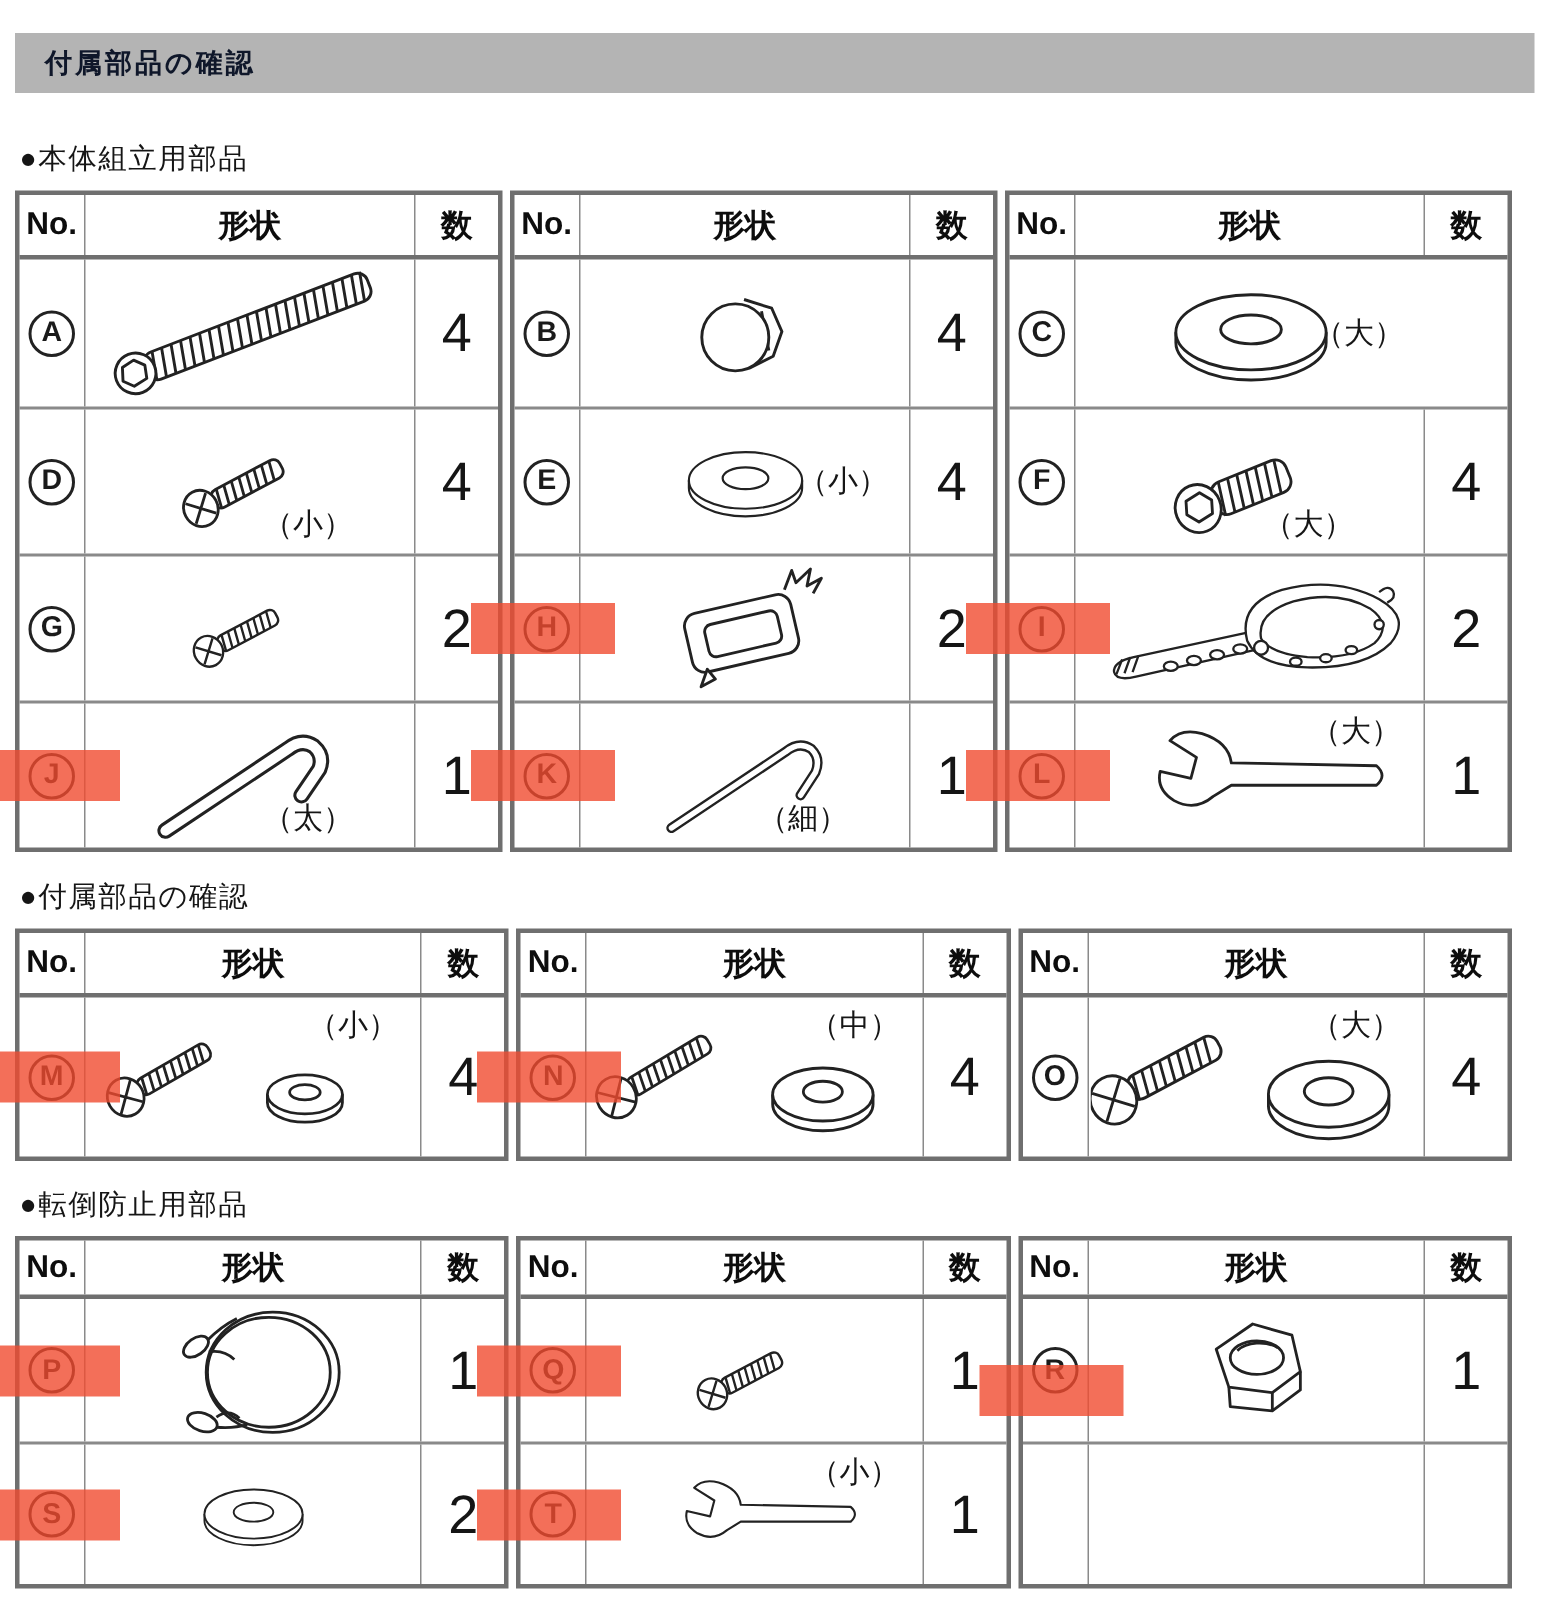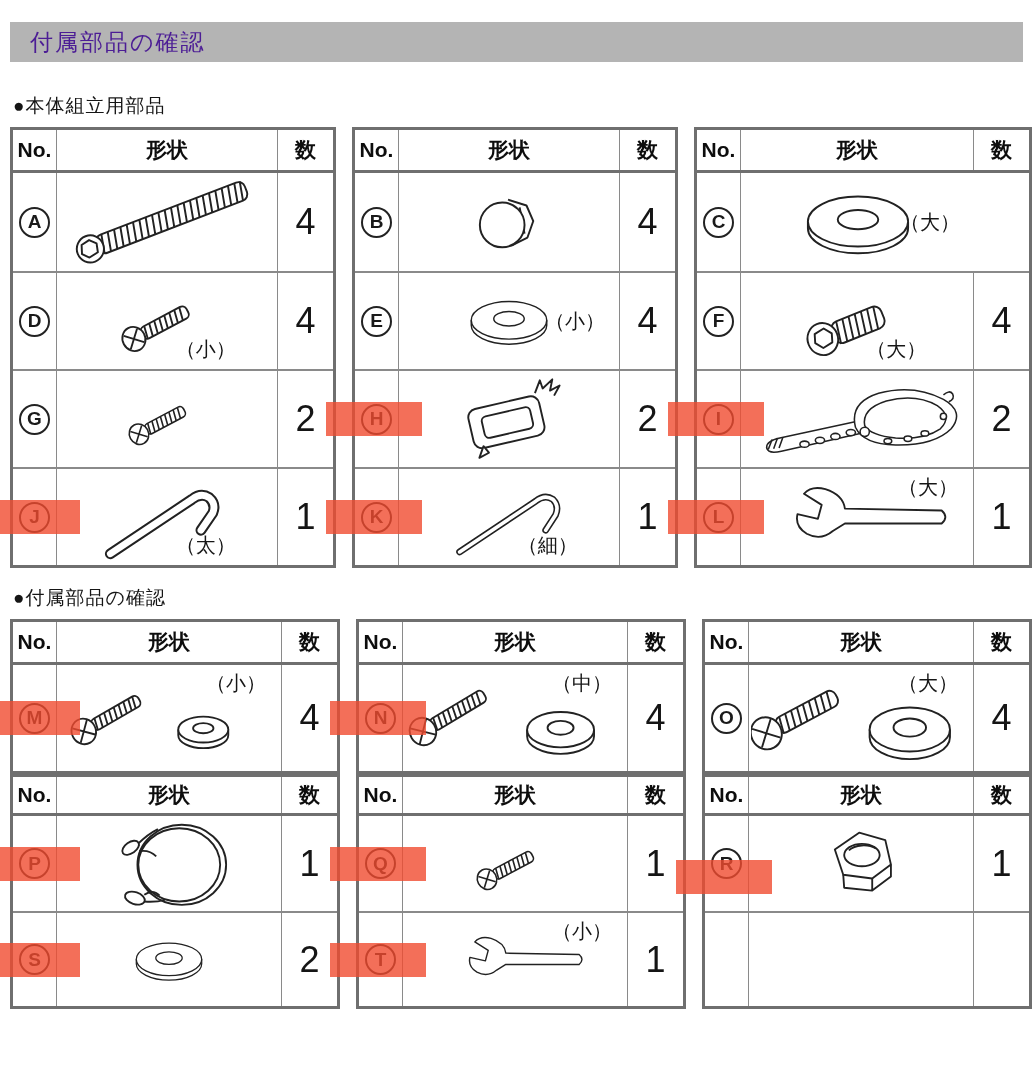--- a/index.html
+++ b/index.html
@@ -1,26 +1,26 @@
 <!DOCTYPE html>
 <html lang="ja"><head>
 <meta charset="utf-8">
 <style>
   *{box-sizing:border-box;margin:0;padding:0}
   html,body{background:#fff}
   body{width:1032px;height:1080px;font-family:"Liberation Sans","DejaVu Sans",sans-serif;color:#111;overflow:hidden}
   .page{position:relative;width:1032px;height:1080px;background:#fff}
   .banner{margin:22px 9px 0 10px;height:40px;background:#b4b4b4;display:flex;align-items:center;padding-left:20px}
-  .banner span{font-size:23px;font-weight:400;letter-spacing:2px;color:#4c1d95}
-  .section{margin:0 0 0 10px}
+  .banner span{font-size:18px;font-weight:700;letter-spacing:2px;color:#0f172a}
+  .section{margin:0 24px 0 10px}
   .section-label{font-size:19px;letter-spacing:1px;color:#151515;margin:0 0 8px 3px}
   .sec-0 .section-label{margin-top:31px}
   .sec-1 .section-label{margin-top:17px}
   .sec-2 .section-label{margin-top:16px}
-  .tables{display:flex;gap:16px}
+  .tables{display:flex;gap:5px}
   .grp{flex:1;border:3px solid #6f6f6f;background:#fff}
   .row{display:grid;grid-template-columns:44px 1fr 55px}
   .row.header{height:43px;border-bottom:3px solid #6f6f6f}
   .sec-2 .row.header{height:39px}
   .row.body + .row.body{border-top:2px solid #8a8a8a}
   .sec-0 .row.body{height:98px}
   .sec-1 .row.body{height:106px}
   .sec-2 .row.body{height:95px}
   .cell{position:relative;display:flex;align-items:center;justify-content:center}
   .cell:not(:last-child){border-right:1.5px solid #8a8a8a}
@@ -301,20 +301,21 @@
                 <span class="size-label size-top">（大）</span>
               </div>
               <div class="cell qty-cell">
                 <span class="qty">4</span>
               </div>
             </div>
           </div>
         </div>
       </div>
       <div class="section sec-2">
+        <div class="section-label">●転倒防止用部品</div>
         <div class="tables">
           <div class="grp">
             <div class="row header">
               <div class="cell hcell">No.</div>
               <div class="cell hcell">形状</div>
               <div class="cell hcell">数</div>
             </div>
             <div class="row body">
               <div class="cell no-cell">
                 <span class="letter-badge">P</span>

